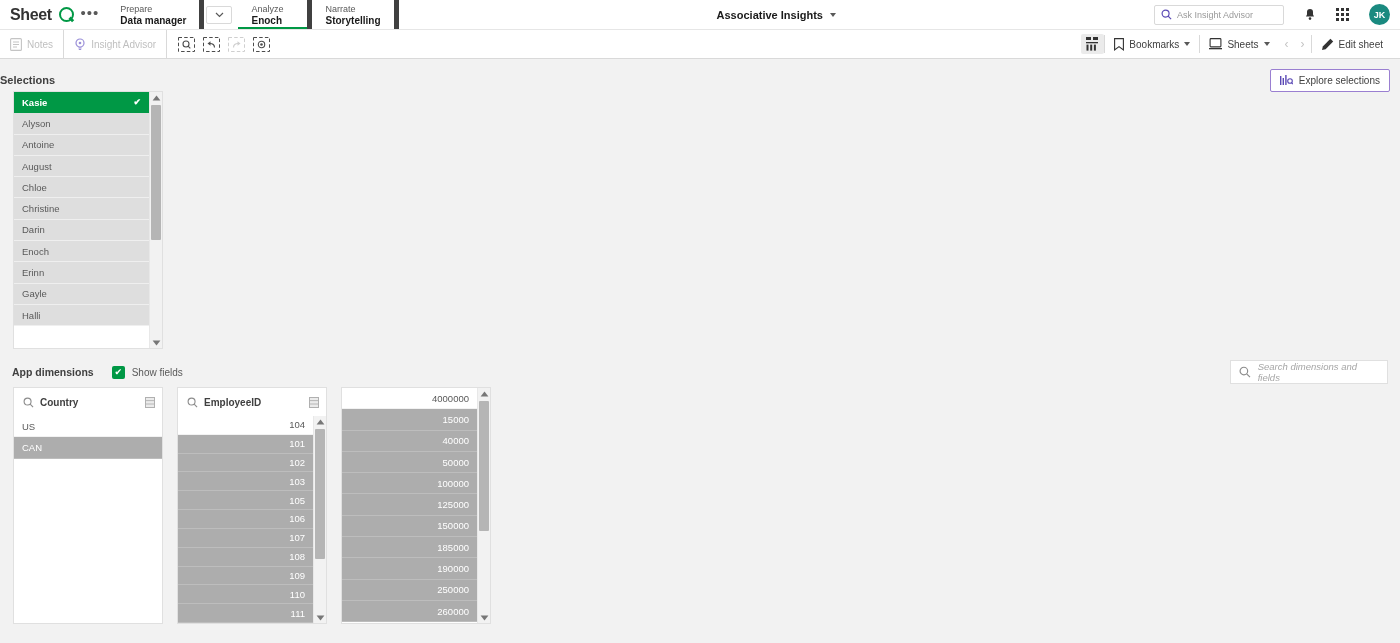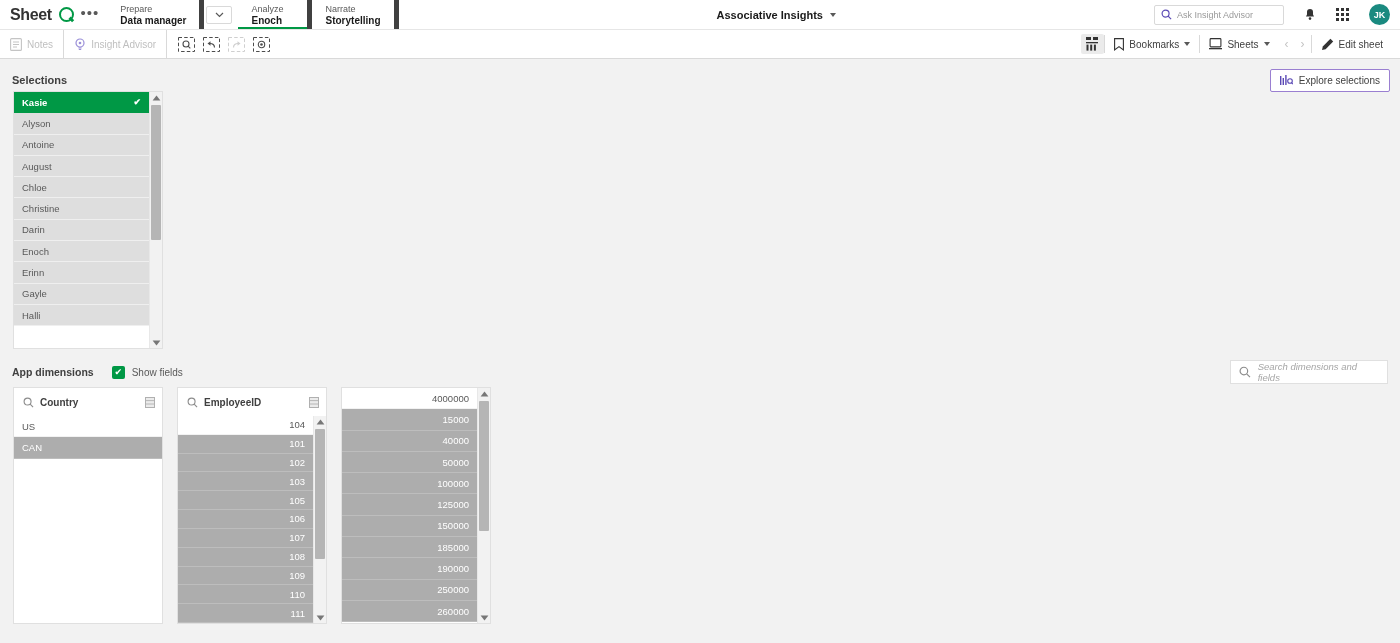--- a/index.html
+++ b/index.html
@@ -103,21 +103,21 @@
   .tb-rbtn {
     display: flex; align-items: center; gap: 5px; font-size: 10px;
     padding: 0 9px; height: 100%; cursor: pointer; color: #404040;
   }
   .tb-div { width: 1px; background: #d9d9d9; height: 18px; align-self: center; }
   .grid-sq { background: #ebebeb; padding: 3px 5px; border-radius: 2px; cursor: pointer; display:flex; }
   .arrow-nav { color: #c4c4c4; font-size: 12px; padding: 0 6px; cursor: pointer; }
 
   
   .sel-header {
-    display: flex; align-items: center; padding: 10px 10px 0 12px;
+    display: flex; align-items: center; padding: 10px 10px 0 0;
     height: 32px;
   }
   .sel-title { font-size: 11px; font-weight: bold; color: #404040; }
   .explore-btn {
     margin-left: auto; border: 1px solid #9a7fd1; border-radius: 2px;
     display: flex; align-items: center; gap: 6px; padding: 5px 9px;
     font-size: 10px; color: #404040; background: #fff; cursor: pointer;
   }
 
   

